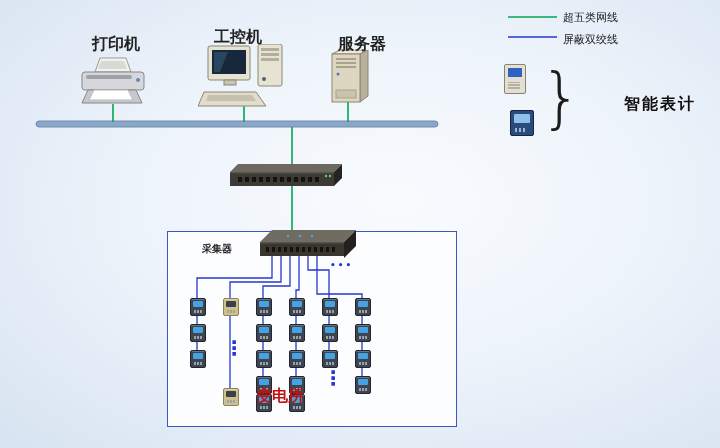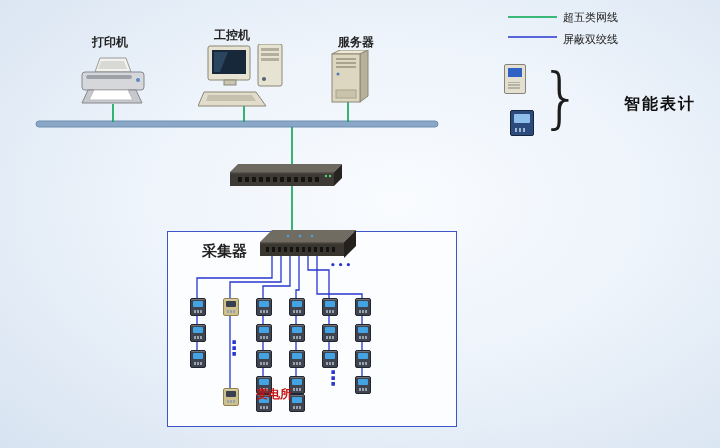--- a/index.html
+++ b/index.html
@@ -1,21 +1,21 @@
 <!DOCTYPE html>
 <html><head>
 <meta charset="utf-8">
 <style>
   html,body{margin:0;padding:0;background:#e8eef6;font-family:"DejaVu Sans","Liberation Sans",sans-serif;}
   .stage{position:relative;width:720px;height:448px;overflow:hidden;
     background:radial-gradient(ellipse at 55% 45%, #f9fbfe 0%, #eef4fb 45%, #d7e3f1 100%);}
   .lines{position:absolute;left:0;top:0;z-index:1;}
   .lines .g{stroke:#00a651;stroke-width:1.6;fill:none;}
   .lines .b{stroke:#2736cf;stroke-width:1.3;fill:none;}
-  .lbl{position:absolute;font-size:12px;font-weight:600;color:#222;z-index:4;white-space:nowrap;}
+  .lbl{position:absolute;font-size:16px;font-weight:600;color:#222;z-index:4;white-space:nowrap;}
   .lbl.small{font-size:11px;font-weight:500;}
   .lbl.big{font-size:16px;font-weight:700;letter-spacing:2px;color:#101010;}
   .lbl.red{color:#c41212;font-weight:700;}
   .dev{position:absolute;z-index:2;line-height:0;}
   .box{position:absolute;left:167px;top:231px;width:288px;height:194px;
     background:#fcfdff;border:1px solid #3c55c9;z-index:0;}
   .meter{position:absolute;width:14px;height:16px;background:#3e4450;border:1px solid #23262e;
     border-radius:2px;z-index:3;box-shadow:inset 0 1px 0 rgba(255,255,255,.25);}
   .meter::before{content:"";position:absolute;left:2px;top:2px;right:2px;height:6px;background:#44a3e3;border-radius:1px;}
   .meter::after{content:"";position:absolute;left:3px;bottom:2px;width:8px;height:3px;
@@ -158,21 +158,21 @@
         <rect x="54" y="17" width="3" height="5"></rect>
           <rect x="60" y="17" width="3" height="5"></rect>
         <rect x="66" y="17" width="3" height="5"></rect>
           <rect x="72" y="17" width="3" height="5"></rect>
       </g>
       <circle cx="28" cy="6" r="1.3" fill="#4aa3e0"></circle>
       <circle cx="40" cy="6" r="1.3" fill="#4aa3e0"></circle>
       <circle cx="52" cy="6" r="1.3" fill="#4aa3e0"></circle>
     </svg>
   </div>
-  <div class="lbl" style="left:202px;top:242px;font-size:15px;font-weight:700;">采集器</div>
+  <div class="lbl" style="left:202px;top:242px;font-size:10px;font-weight:700;">采集器</div>
 
   <div class="meter" style="left:190px;top:298px;"></div>
   <div class="meter" style="left:190px;top:324px;"></div>
   <div class="meter" style="left:190px;top:350px;"></div>
 
   <div class="meter alt" style="left:223px;top:298px;"></div>
   <div class="meter alt" style="left:223px;top:388px;"></div>
 
   <div class="meter" style="left:256px;top:298px;"></div>
   <div class="meter" style="left:256px;top:324px;"></div>

